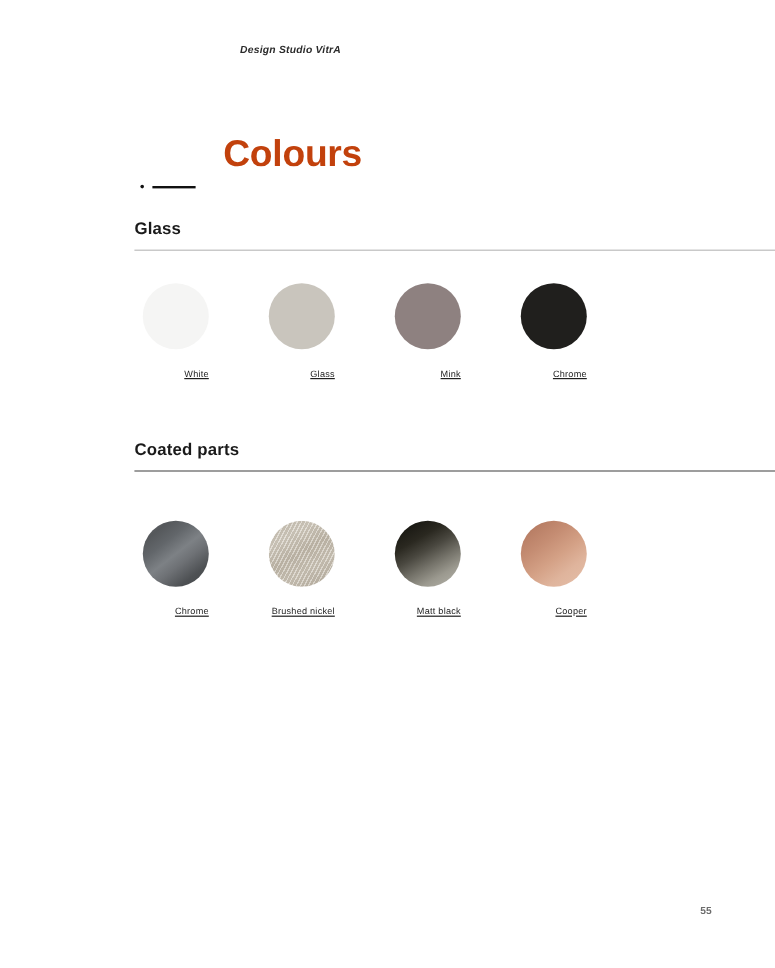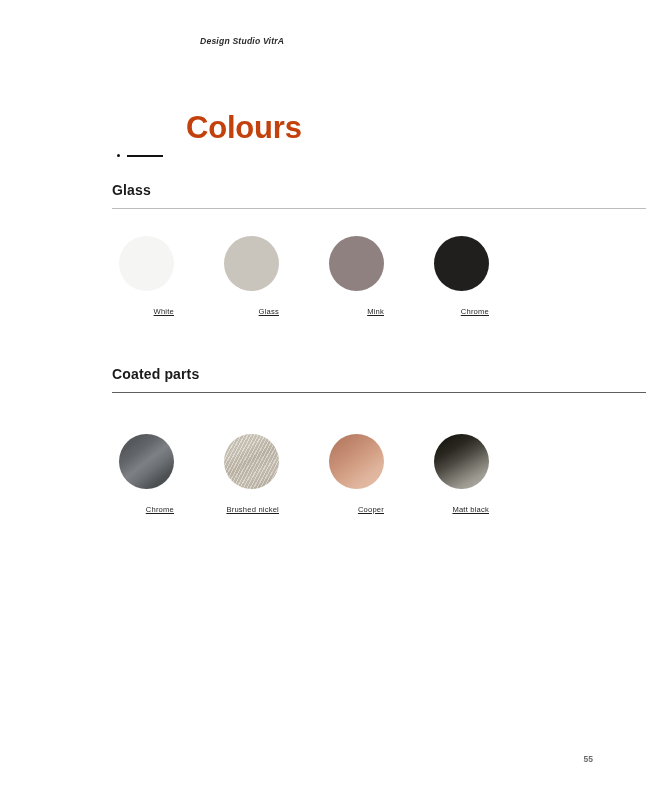--- a/index.html
+++ b/index.html
@@ -243,24 +243,24 @@
   <div class="swatch-row swatch-row-coated">
     <div class="swatch">
       <div class="swatch-disc disc-chrome"></div>
       <div class="swatch-label">Chrome</div>
     </div>
     <div class="swatch">
       <div class="swatch-disc disc-brushed"></div>
       <div class="swatch-label">Brushed nickel</div>
     </div>
     <div class="swatch">
+      <div class="swatch-disc disc-mattblack"></div>
+      <div class="swatch-label">Matt black</div>
+    </div>
+    <div class="swatch">
       <div class="swatch-disc disc-copper"></div>
       <div class="swatch-label">Cooper</div>
     </div>
-    <div class="swatch">
-      <div class="swatch-disc disc-mattblack"></div>
-      <div class="swatch-label">Matt black</div>
-    </div>
   </div>
 
   <div class="folio">55</div>
 
 </div>
 
 </body></html>

